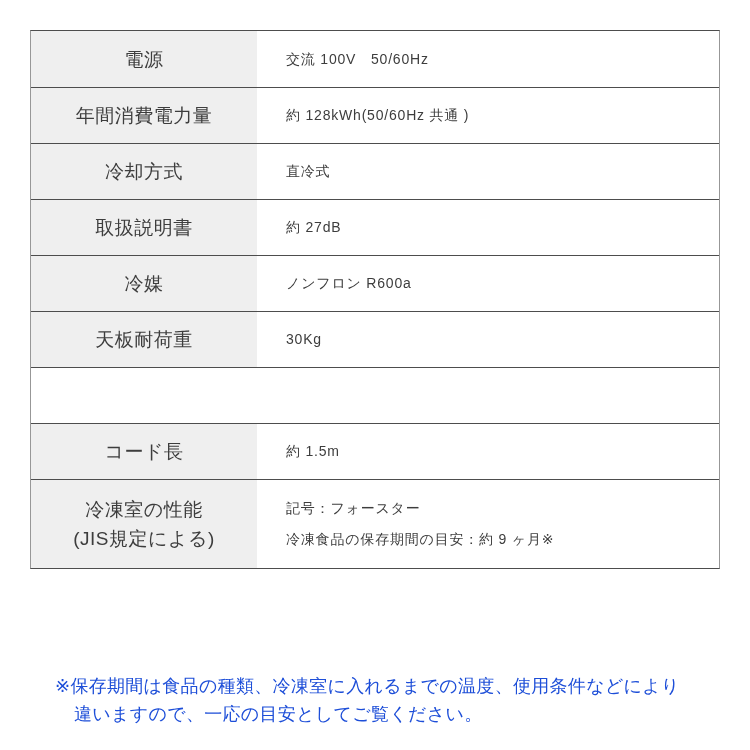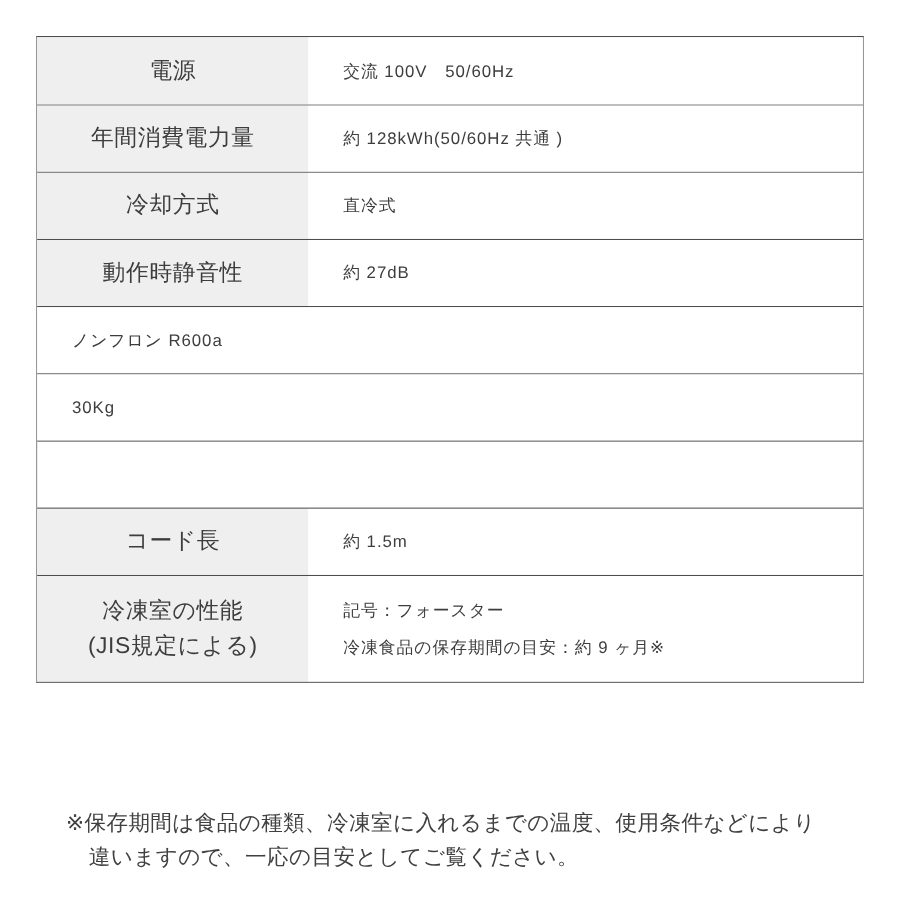--- a/index.html
+++ b/index.html
@@ -59,21 +59,21 @@
     font-weight: 400;
   }
 
   .footnote {
     position: absolute;
     left: 55px; top: 672px;
     width: 660px;
     font-size: 18px;
     line-height: 28px;
     letter-spacing: 0.3px;
-    color: #404040;
+    color: #1d4ed8;
     white-space: pre-line;
     padding-left: 19px;
     text-indent: -19px;
   }
 </style>
 </head>
 <body>
 
 <div class="page">
 
@@ -88,29 +88,31 @@
       <div class="spec-label-cell">年間消費電力量</div>
       <div class="spec-value-cell">約 128kWh(50/60Hz 共通 )</div>
     </div>
 
     <div class="spec-row">
       <div class="spec-label-cell">冷却方式</div>
       <div class="spec-value-cell">直冷式</div>
     </div>
 
     <div class="spec-row">
-      <div class="spec-label-cell">動作時静音性</div>
+      <div class="spec-label-cell">取扱説明書</div>
       <div class="spec-value-cell">約 27dB</div>
     </div>
 
     <div class="spec-row">
+      <div class="spec-label-cell">冷媒</div>
       <div class="spec-value-cell">ノンフロン R600a</div>
     </div>
 
     <div class="spec-row">
+      <div class="spec-label-cell">天板耐荷重</div>
       <div class="spec-value-cell">30Kg</div>
     </div>
 
     <div class="spec-row">
     </div>
 
     <div class="spec-row">
       <div class="spec-label-cell">コード長</div>
       <div class="spec-value-cell">約 1.5m</div>
     </div>

